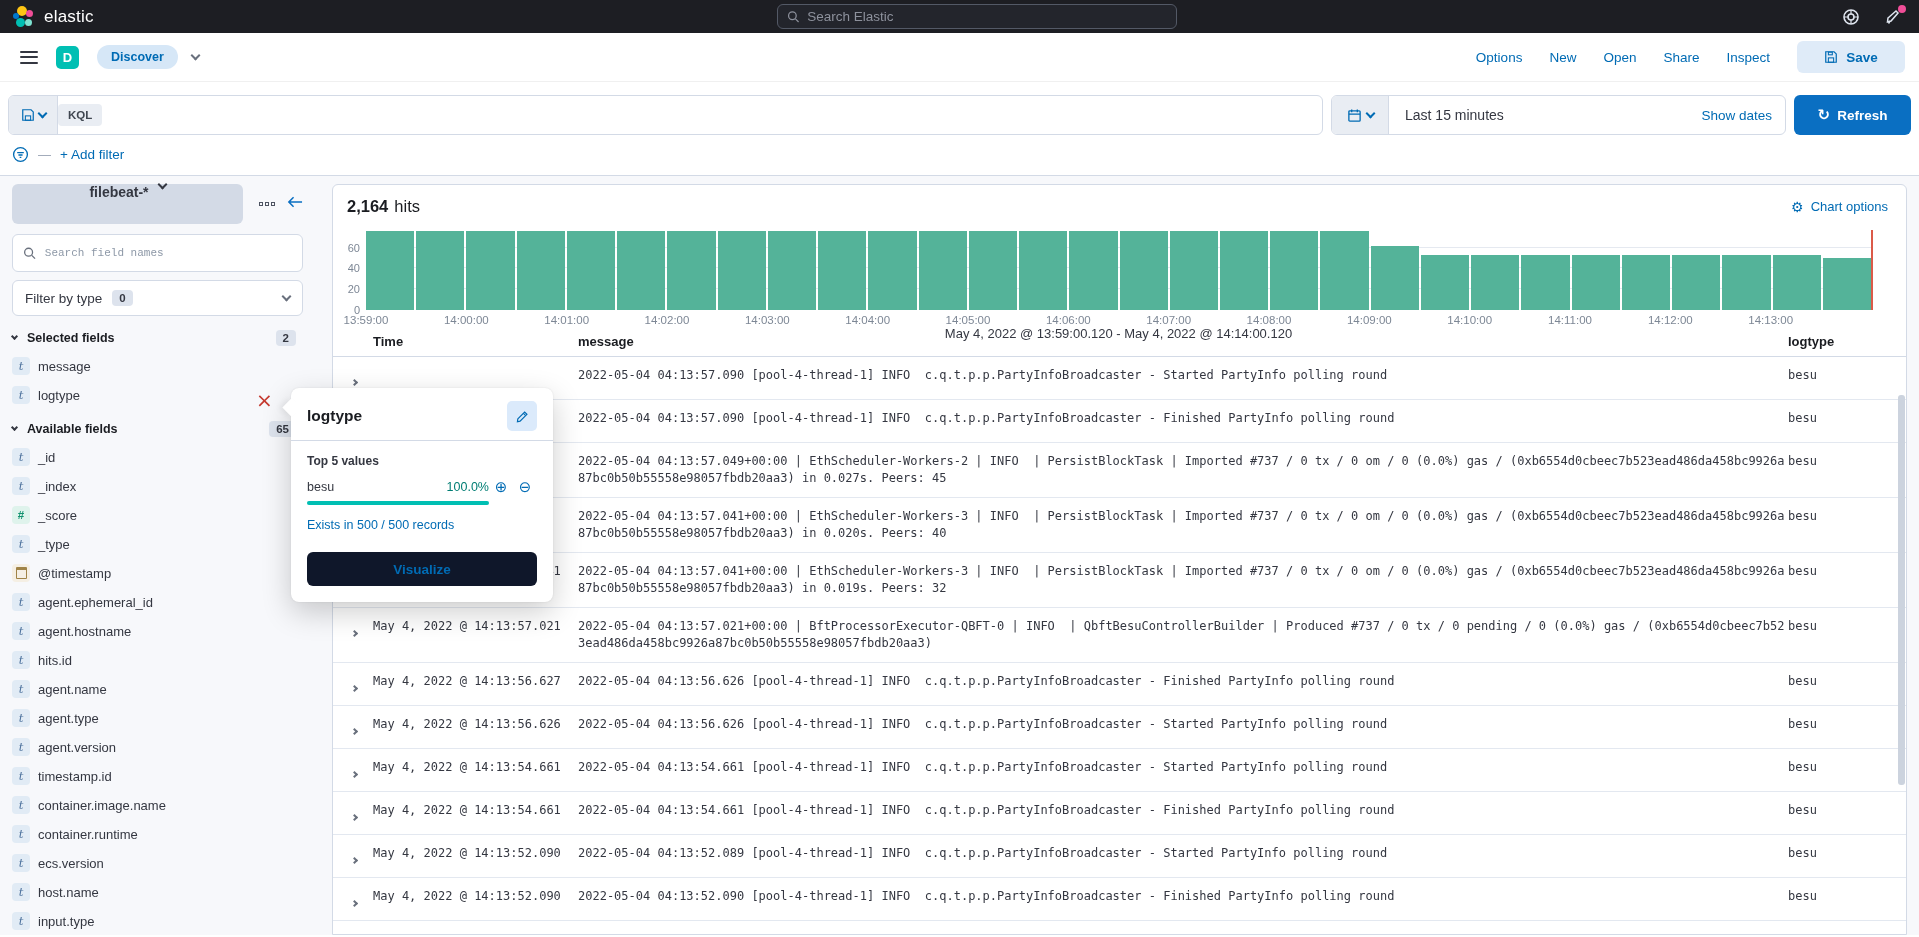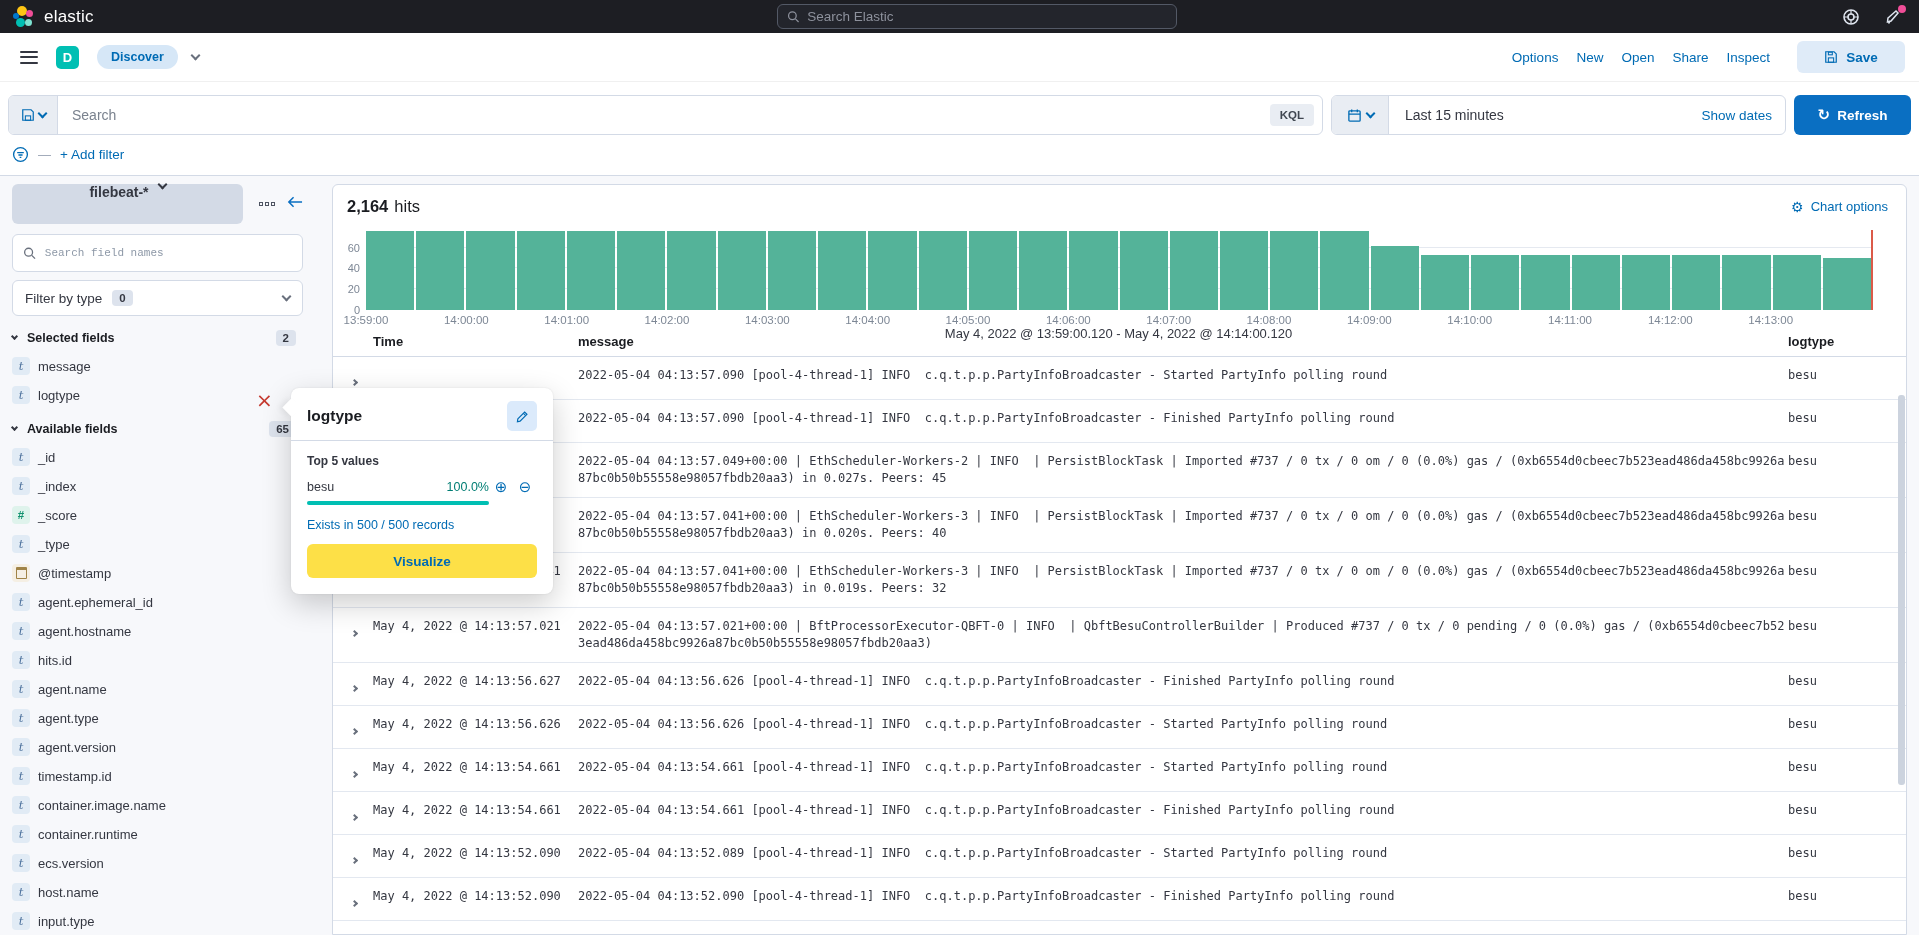--- a/index.html
+++ b/index.html
@@ -30,21 +30,21 @@
   
   .appbar { height:48px; background:#fff; display:flex; align-items:center; padding:0 14px 0 20px; box-shadow:0 1px 0 rgba(0,0,0,.06); position:relative; z-index:5; }
   .burger { width:18px; height:13px; display:flex; flex-direction:column; justify-content:space-between; cursor:pointer; }
   .burger i { height:2px; background:#343741; border-radius:1px; }
   .dbadge { margin-left:18px; width:23px; height:23px; border-radius:5px; background:#00bfb3; color:#fff; font-weight:bold; font-size:13px; display:flex; align-items:center; justify-content:center; }
   .bc-pill { margin-left:18px; background:#d6e7f7; color:#006bb4; font-weight:bold; font-size:12.5px; padding:5px 14px; border-radius:14px; }
   .chev { display:inline-block; width:7px; height:7px; border-right:2px solid #69707d; border-bottom:2px solid #69707d; }
   .chev.down { transform:rotate(45deg); margin-top:-3px; }
   .chev.right { transform:rotate(-45deg); }
   .bc-chev { margin-left:14px; }
-  .appbar-right { margin-left:auto; display:flex; align-items:center; gap:18px; }
+  .appbar-right { margin-left:auto; display:flex; align-items:center; gap:27px; }
   .nav-link { color:#006bb4; font-size:13.5px; text-decoration:none; cursor:pointer; }
   .save-btn { width:108px; height:32px; background:#dfebf8; border:0; border-radius:6px; color:#006bb4; font-weight:bold; font-size:13.5px; display:flex; align-items:center; justify-content:center; gap:8px; cursor:pointer; }
 
   
   .querywrap { background:#fff; padding:14px 8px 0 8px; }
   .qrow { display:flex; gap:8px; }
   .qgroup { flex:1; height:40px; border:1px solid #d3dae6; border-radius:6px; background:#fff; display:flex; align-items:center; overflow:hidden; }
   .qsave { width:49px; align-self:stretch; background:#e9edf3; border-right:1px solid #d3dae6; display:flex; align-items:center; justify-content:center; gap:4px; cursor:pointer; }
   .qinput { flex:1; border:0; outline:0; font-size:14px; padding:0 14px; font-family:inherit; color:#343741; }
   .qinput::placeholder { color:#7a828e; }
@@ -123,21 +123,21 @@
   .pop-div { border-top:1px solid #d3dae6; margin:9px -16px 0; }
   .topvals { margin-top:13px; font-size:12px; font-weight:bold; color:#343741; }
   .valgrid { margin-top:10px; display:grid; grid-template-columns:1fr 24px 24px; align-items:center; }
   .valrow { display:flex; align-items:baseline; }
   .valname { font-size:12.5px; }
   .valpct { margin-left:auto; font-size:12.5px; color:#017d73; }
   .pm { color:#006bb4; font-size:15px; text-align:center; cursor:pointer; }
   .vbar-track { grid-column:1; margin-top:5px; height:4px; border-radius:2px; background:#e9edf3; }
   .vbar { height:4px; border-radius:2px; background:#00bfb3; }
   .exists { margin-top:13px; font-size:12.5px; color:#006bb4; cursor:pointer; display:inline-block; }
-  .vis-btn { margin-top:11px; width:100%; height:34px; background:#fde047; border:0; border-radius:6px; color:#006bb4; font-weight:bold; font-size:13.5px; cursor:pointer; }
+  .vis-btn { margin-top:19px; width:100%; height:34px; background:#0f172a; border:0; border-radius:6px; color:#006bb4; font-weight:bold; font-size:13.5px; cursor:pointer; }
 
   .redx { position:absolute; left:256px; top:390px; color:#c4392f; font-size:20px; line-height:20px; z-index:101; cursor:pointer; font-family:"DejaVu Sans", sans-serif; }
   .sb-scroll { position:absolute; left:345px; top:404px; width:6px; height:150px; border-radius:3px; background:#9aa4b5; z-index:40; }
   .tb-scroll { position:absolute; right:14px; top:395px; width:7px; height:390px; border-radius:3px; background:#ccd3de; z-index:40; }
 </style>
 </head>
 <body>
 
 <div class="topbar">
   <div class="logo">
@@ -204,21 +204,20 @@
 <div class="querywrap">
   <div class="qrow">
     <div class="qgroup">
       <span class="qsave">
         <svg width="14" height="14" viewBox="0 0 16 16">
             <path d="M2 2h9.5L14 4.5V14H2z" fill="none" stroke="#006bb4" stroke-width="1.4"></path>
             <rect x="5" y="9" width="6" height="5" fill="none" stroke="#006bb4" stroke-width="1.2"></rect>
           </svg>
         <span class="chev down" style="border-color:#006bb4"></span>
       </span>
-      <input class="qinput" placeholder="Search" style="">
       <span class="kql">KQL</span>
     </div>
     <div class="dategroup">
       <span class="dpre">
         <svg width="15" height="15" viewBox="0 0 16 16">
             <rect x="2" y="3" width="12" height="11" rx="1" fill="none" stroke="#006bb4" stroke-width="1.4"></rect>
             <path d="M2 6.5h12M5 1.5v3M11 1.5v3" stroke="#006bb4" stroke-width="1.4"></path>
           </svg>
         <span class="chev down" style="border-color:#006bb4"></span>
       </span>

